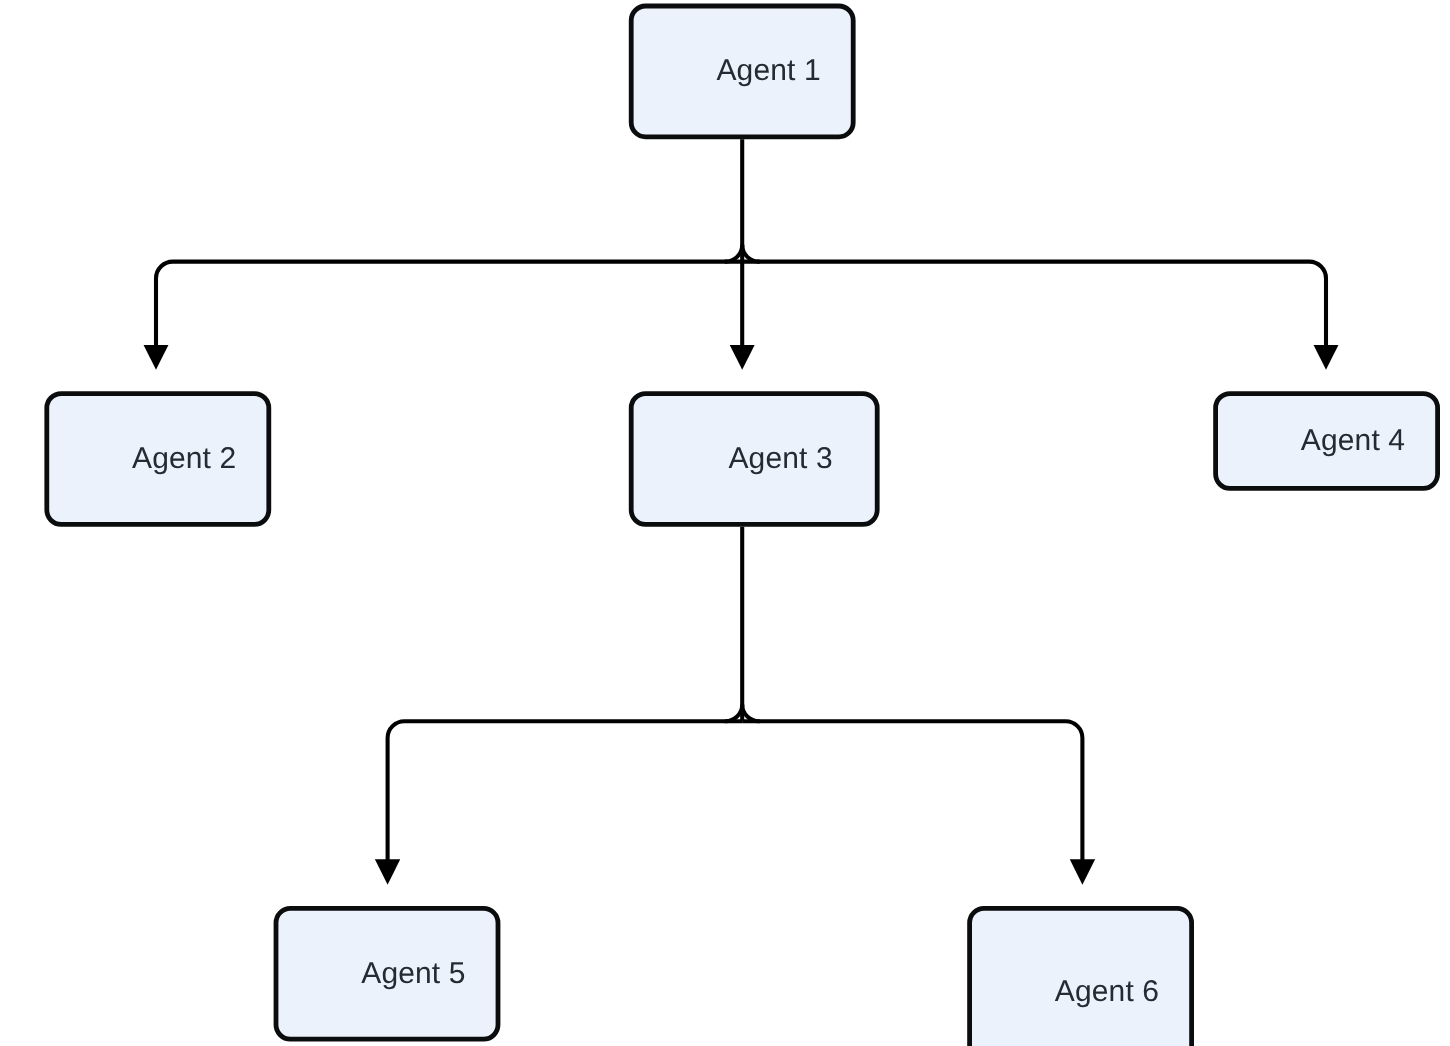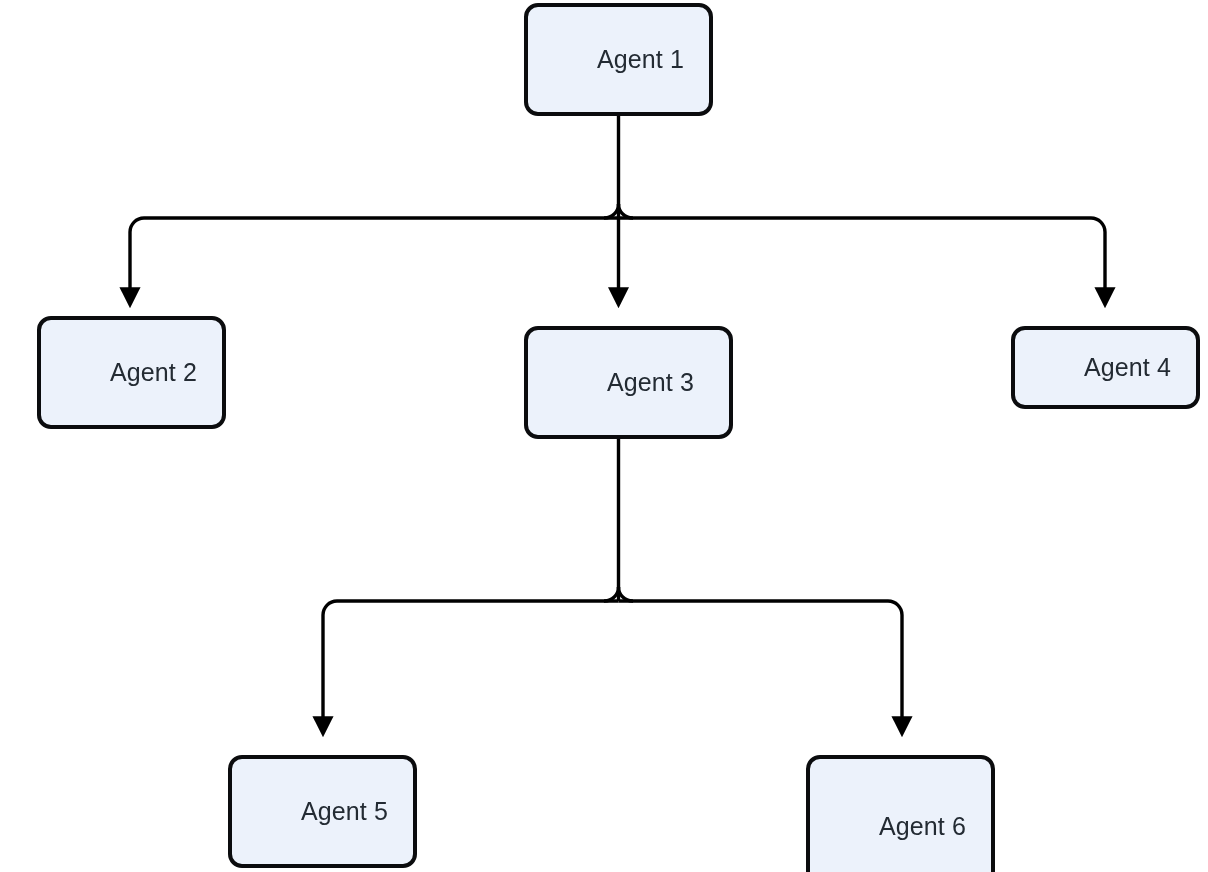--- a/index.html
+++ b/index.html
@@ -109,21 +109,21 @@
     <path d="M 618.5 601 L 888 601 A 14 14 0 0 1 902 615 L 902 733" fill="none" stroke="#000000" stroke-width="3.4" stroke-linecap="butt" marker-end="url(#arrow)"></path>
 
     <path d="M 604 601 A 14 14 0 0 0 618.5 587" fill="none" stroke="#000000" stroke-width="3.4"></path>
     <path d="M 633 601 A 14 14 0 0 1 618.5 587" fill="none" stroke="#000000" stroke-width="3.4"></path>
   </svg>
 
   <div class="node" style="left: 524px; top: 3px; width: 189px; height: 113px; background: rgb(236, 242, 251); border-color: rgb(11, 12, 14); color: rgb(35, 43, 51);">
     <span class="node-label">Agent 1</span>
   </div>
 
-  <div class="node" style="left: 37px; top: 316px; width: 189px; height: 113px; background: rgb(236, 242, 251); border-color: rgb(11, 12, 14); color: rgb(35, 43, 51);">
+  <div class="node" style="left: 37px; top: 326px; width: 189px; height: 113px; background: rgb(236, 242, 251); border-color: rgb(11, 12, 14); color: rgb(35, 43, 51);">
     <span class="node-label">Agent 2</span>
   </div>
 
   <div class="node" style="left: 524px; top: 326px; width: 209px; height: 113px; background: rgb(236, 242, 251); border-color: rgb(11, 12, 14); color: rgb(35, 43, 51);">
     <span class="node-label">Agent 3</span>
   </div>
 
   <div class="node" style="left: 1011px; top: 326px; width: 189px; height: 83px; background: rgb(236, 242, 251); border-color: rgb(11, 12, 14); color: rgb(35, 43, 51);">
     <span class="node-label">Agent 4</span>
   </div>

